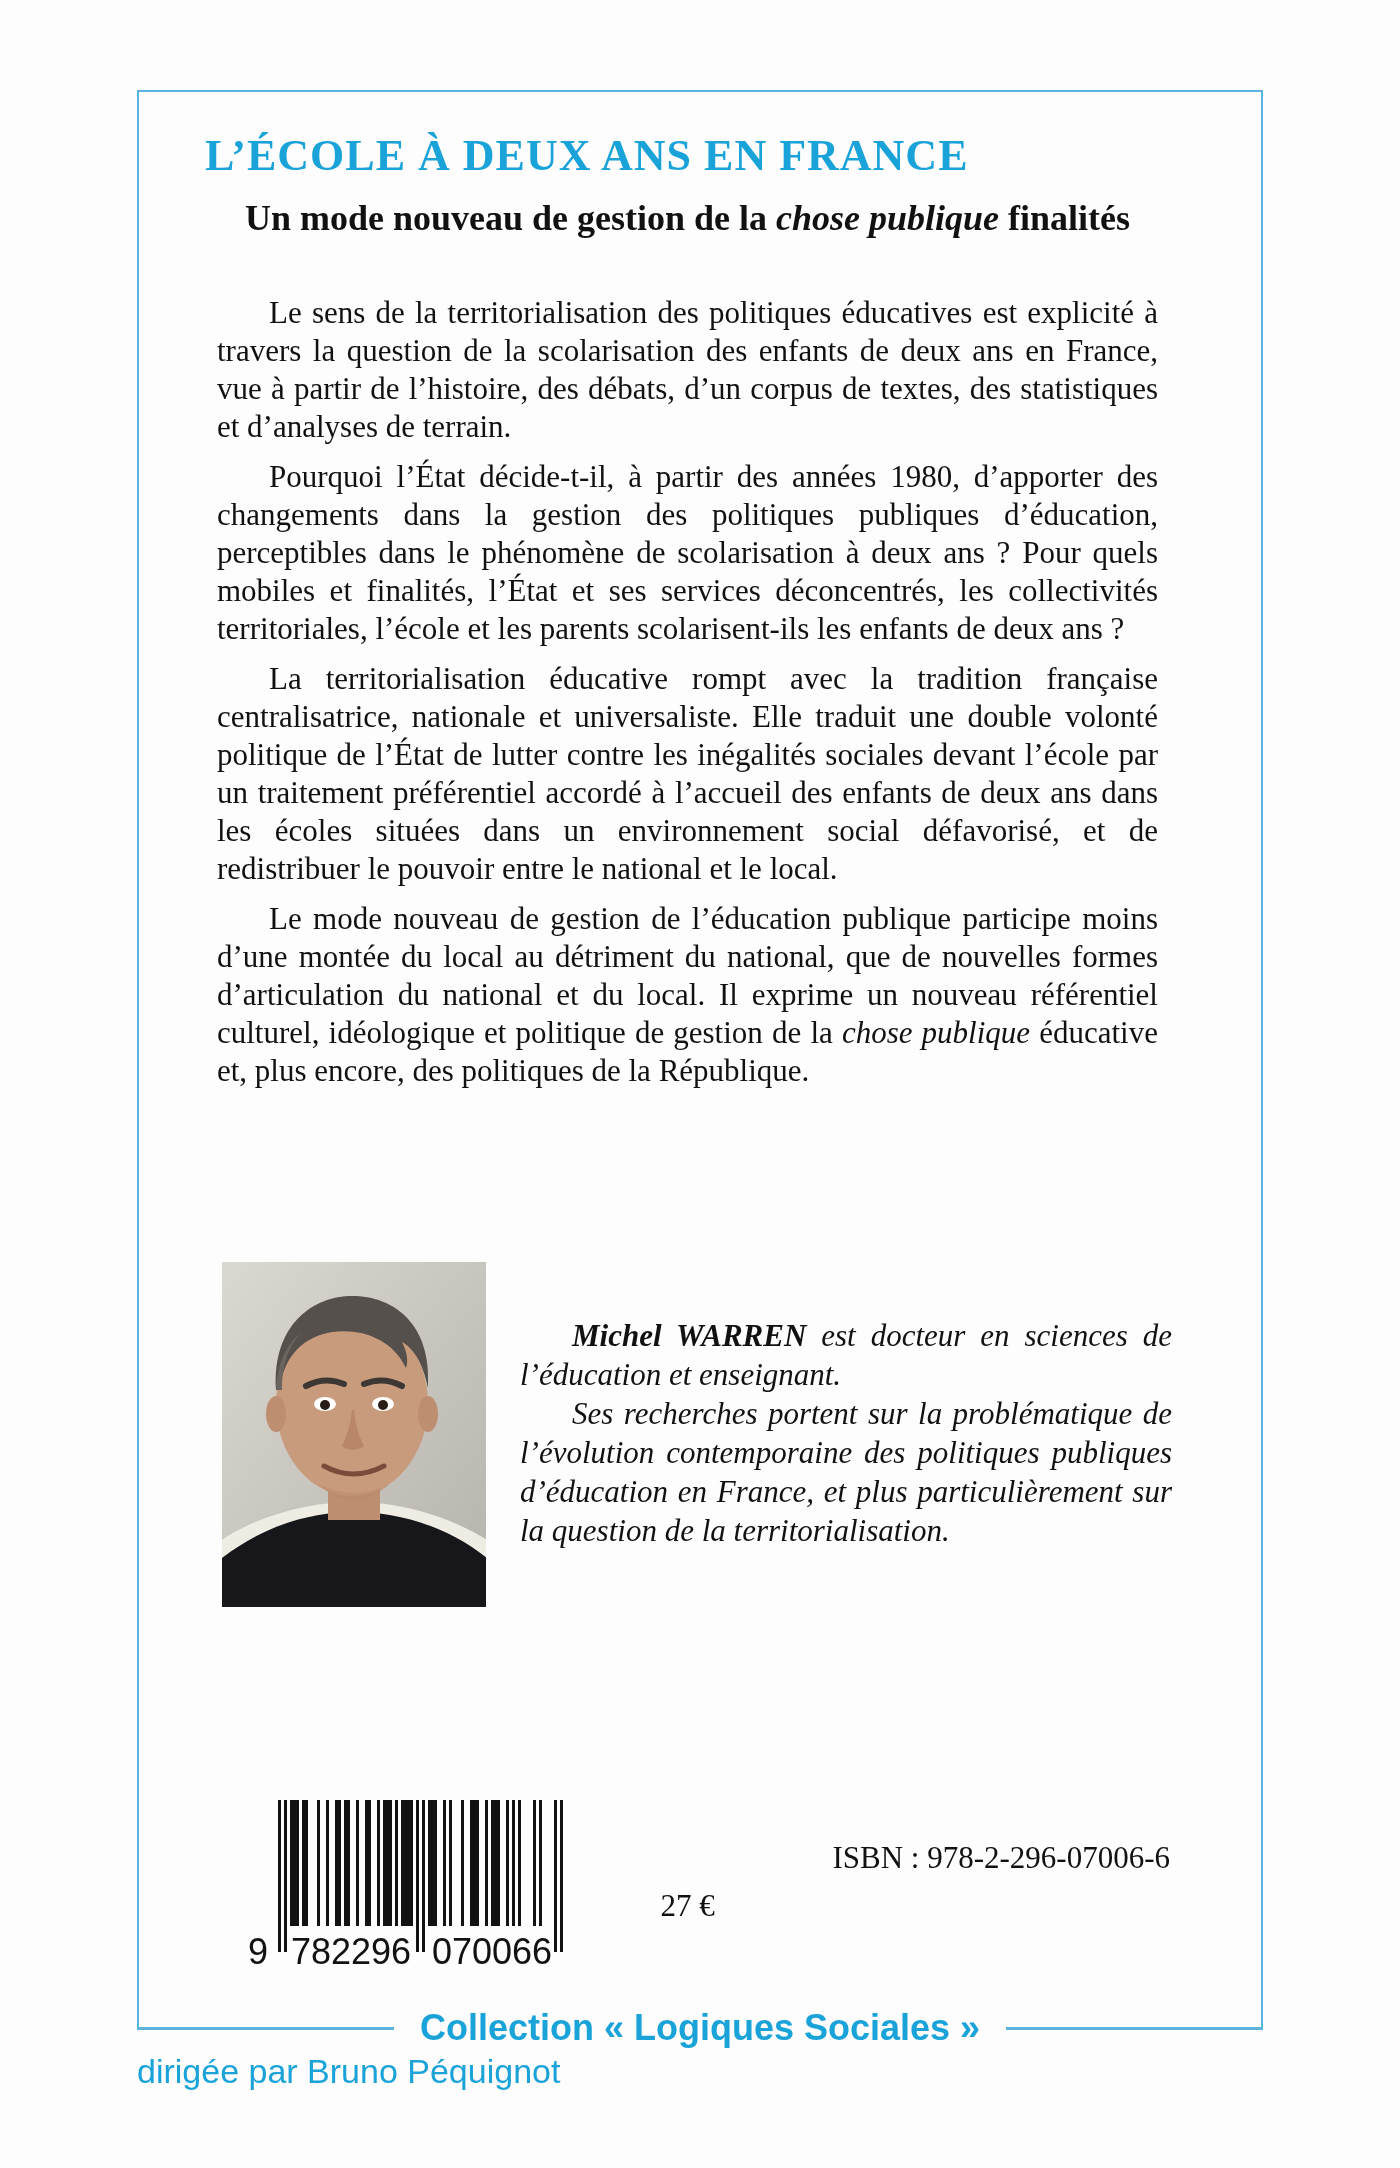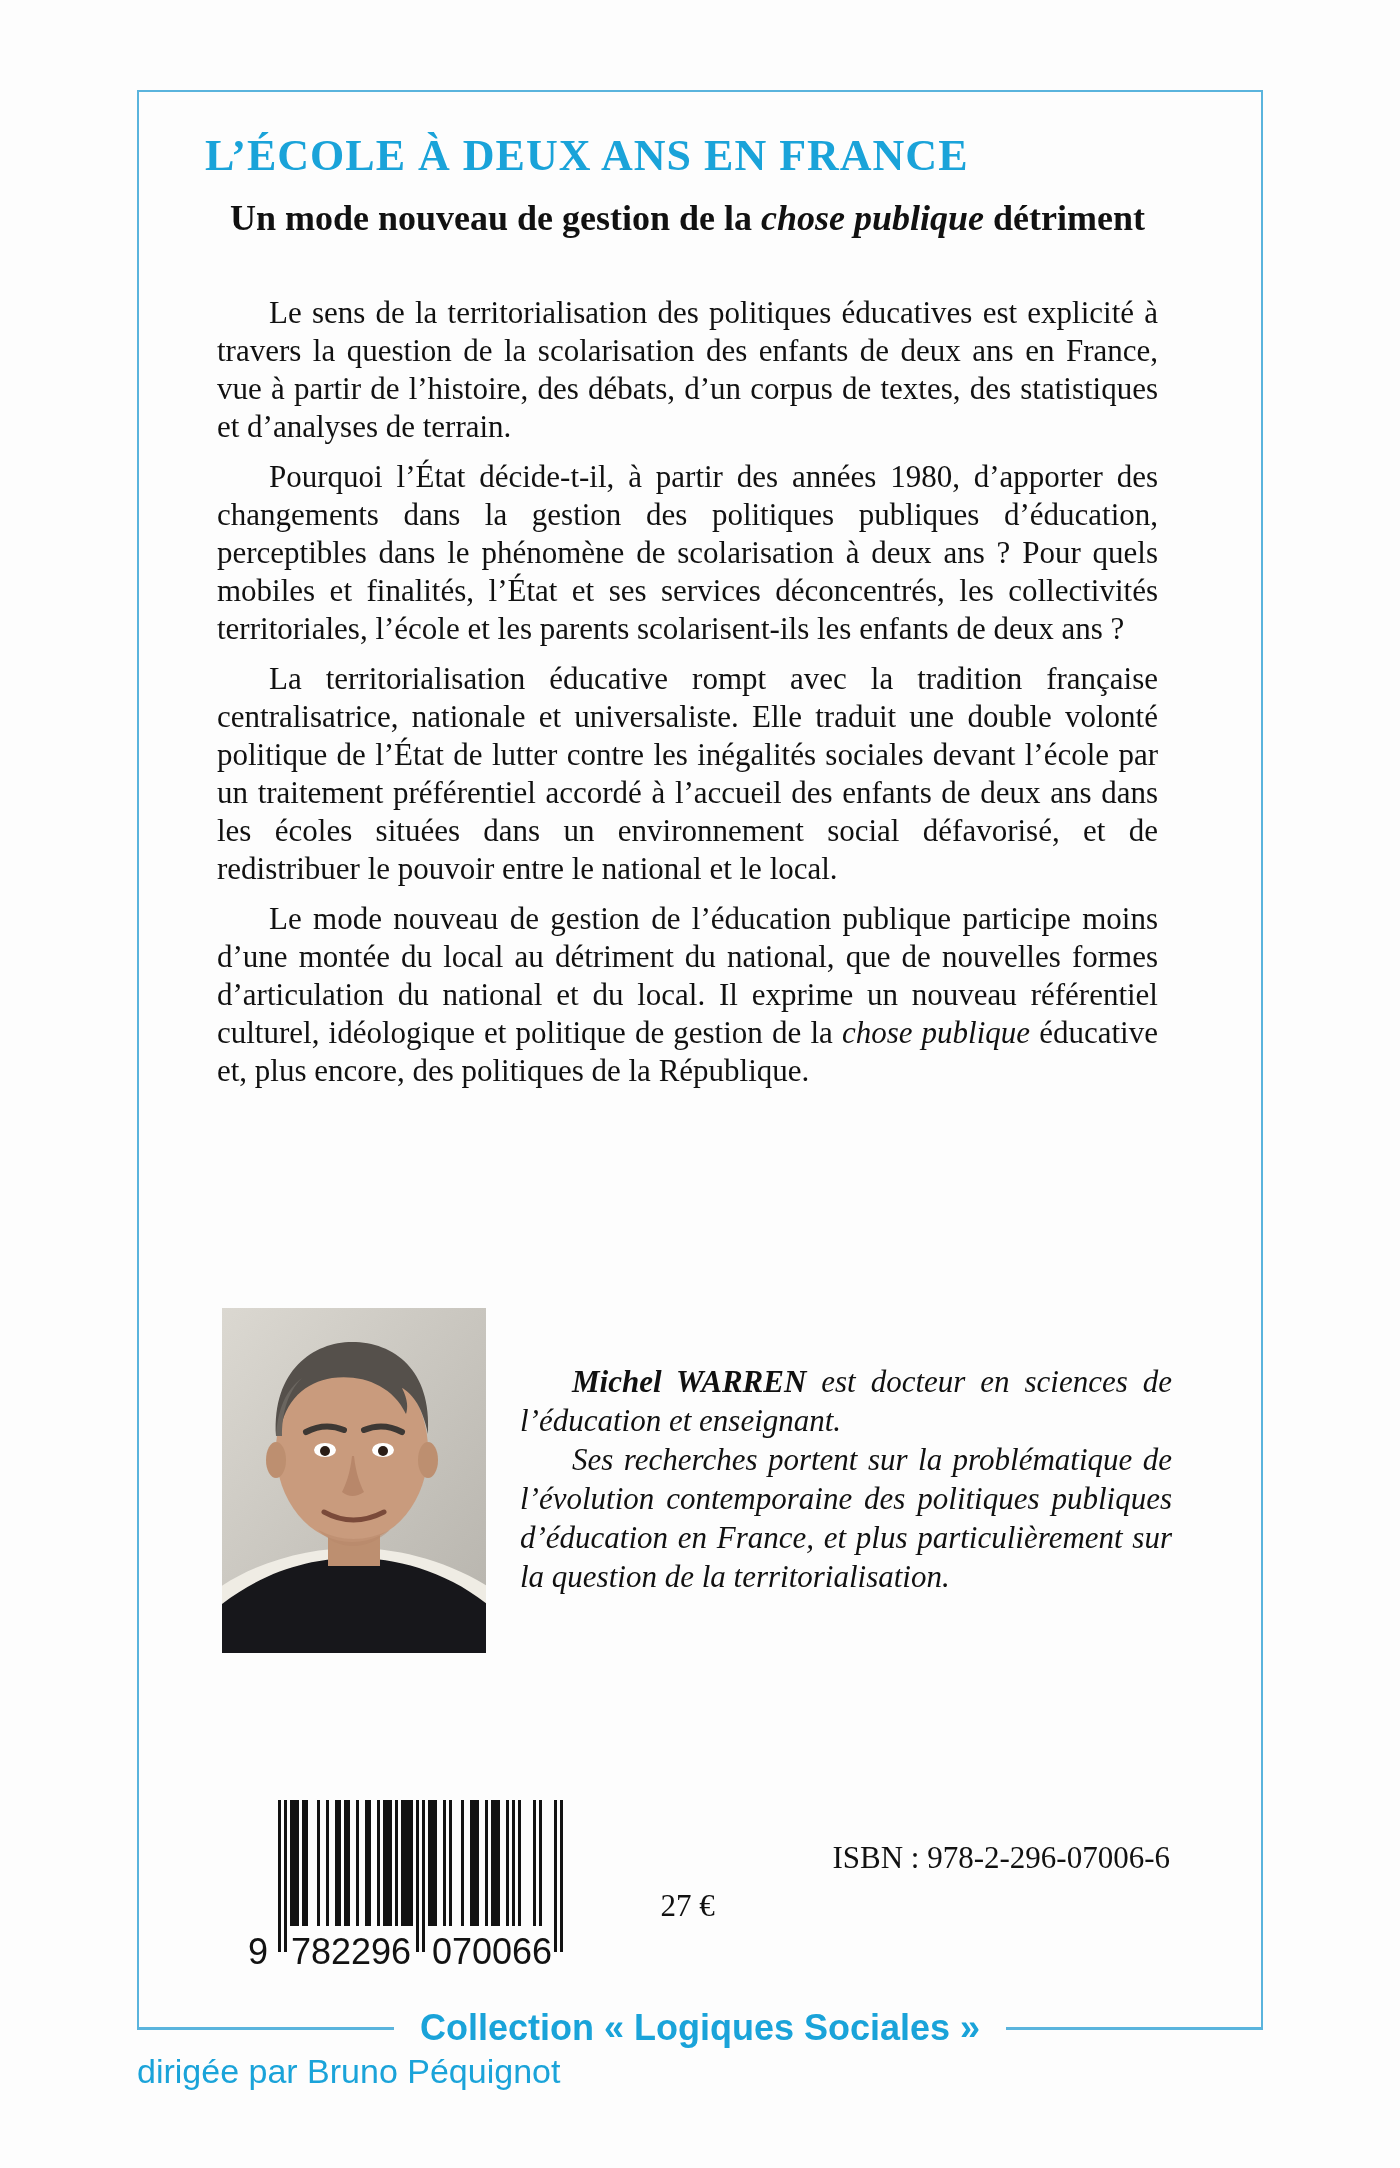--- a/index.html
+++ b/index.html
@@ -26,21 +26,21 @@
     position:absolute;left:205px;top:197px;width:965px;margin:0;
     text-align:center;font-size:36px;font-weight:bold;color:var(--ink);
   }
   .book-subtitle em{font-style:italic;}
   .synopsis{
     position:absolute;left:205px;top:282px;width:965px;
     font-size:31px;line-height:38px;text-align:justify;
   }
   .synopsis p{margin:12px;text-indent:52px;}
   .author-row{
-    position:absolute;left:222px;top:1308px;width:950px;
+    position:absolute;left:222px;top:1262px;width:950px;
     display:flex;gap:34px;align-items:flex-start;
   }
   .photo{
     width:264px;height:345px;flex:0 0 264px;display:block;
   }
   .bio{
     flex:1;padding-top:54px;
     font-style:italic;font-size:31px;line-height:39px;text-align:justify;
   }
   .bio p{margin:0;text-indent:52px;}
@@ -74,21 +74,21 @@
     font-size:34px;color:var(--accent);
   }
 </style>
 </head>
 <body>
 
 <div class="frame"></div>
 
 <h1 class="book-title">L’ÉCOLE À DEUX ANS EN FRANCE</h1>
 
-<h2 class="book-subtitle"><span>Un mode nouveau de gestion de la </span><em>chose publique</em><span> détriment</span></h2>
+<h2 class="book-subtitle"><span>Un mode nouveau de gestion de la </span><em>chose publique</em><span> finalités</span></h2>
 
 <div class="synopsis">
   <p>Le sens de la territorialisation des politiques éducatives est explicité à travers la question de la scolarisation des enfants de deux ans en France, vue à partir de l’histoire, des débats, d’un corpus de textes, des statistiques et d’analyses de terrain.</p>
   <p>Pourquoi l’État décide-t-il, à partir des années 1980, d’apporter des changements dans la gestion des politiques publiques d’éducation, perceptibles dans le phénomène de scolarisation à deux ans ? Pour quels mobiles et finalités, l’État et ses services déconcentrés, les collectivités territoriales, l’école et les parents scolarisent-ils les enfants de deux ans ?</p>
   <p>La territorialisation éducative rompt avec la tradition française centralisatrice, nationale et universaliste. Elle traduit une double volonté politique de l’État de lutter contre les inégalités sociales devant l’école par un traitement préférentiel accordé à l’accueil des enfants de deux ans dans les écoles situées dans un environnement social défavorisé, et de redistribuer le pouvoir entre le national et le local.</p>
   <p><span>Le mode nouveau de gestion de l’éducation publique participe moins d’une montée du local au détriment du national, que de nouvelles formes d’articulation du national et du local. Il exprime un nouveau référentiel culturel, idéologique et politique de gestion de la </span><em>chose publique</em><span> éducative et, plus encore, des politiques de la République.</span></p>
 </div>
 
 <div class="author-row">
   <svg class="photo" viewBox="0 0 264 345" aria-hidden="true">

